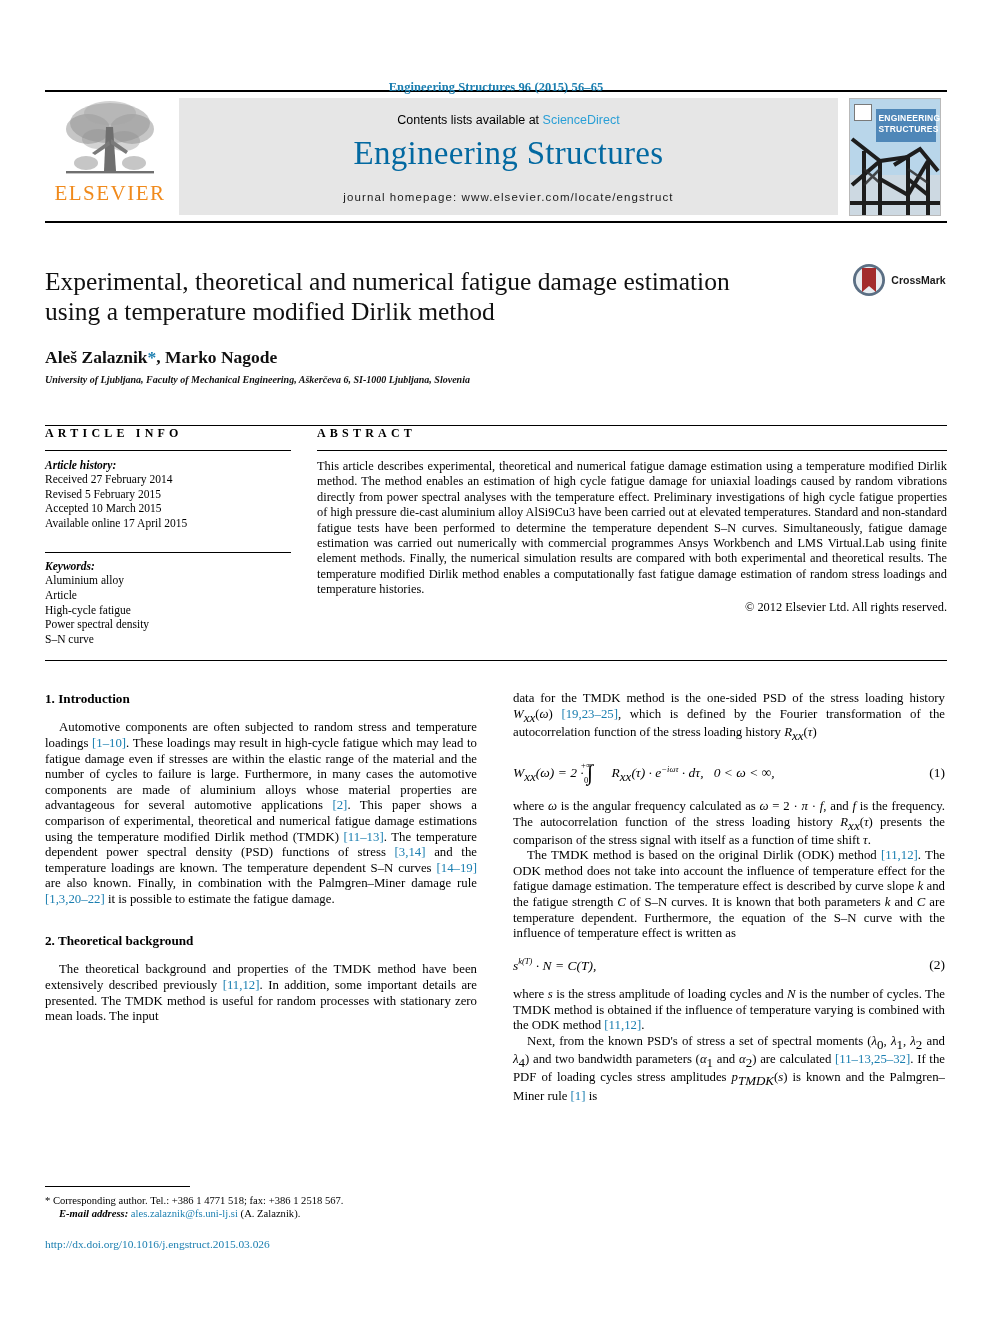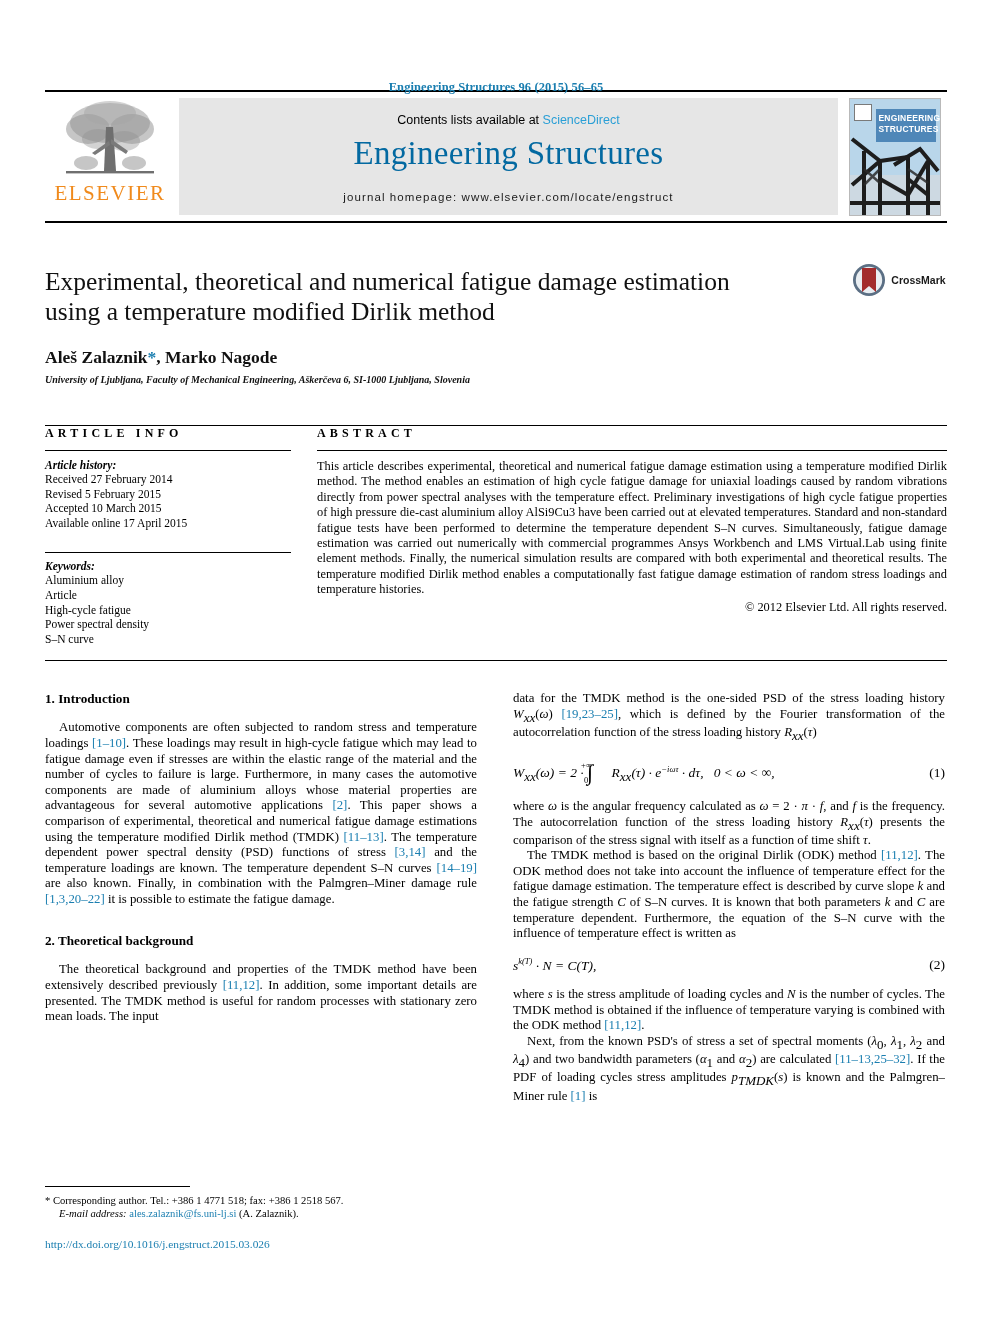--- a/index.html
+++ b/index.html
@@ -241,21 +241,21 @@
   .footnote-area {
     position: absolute;
     left: 0; bottom: 0; width: 432px;
   }
   .fn-rule { border-top: 1px solid #000; width: 145px; margin-bottom: 7px; }
   .fn-line {
     font-family: "Liberation Serif", serif;
     font-size: 10.6px;
     line-height: 13.4px;
   }
-  .fn-line .ital { font-style: italic; font-weight: normal; }
+  .fn-line .ital { font-style: italic; font-weight: bold; }
   .doi-line {
     font-family: "Liberation Serif", serif;
     font-size: 11.4px;
     color: #1a7eb0;
     margin-top: 17px;
     line-height: 14px;
   }
   .issn-line {
     font-family: "Liberation Serif", serif;
     font-size: 11.4px;

